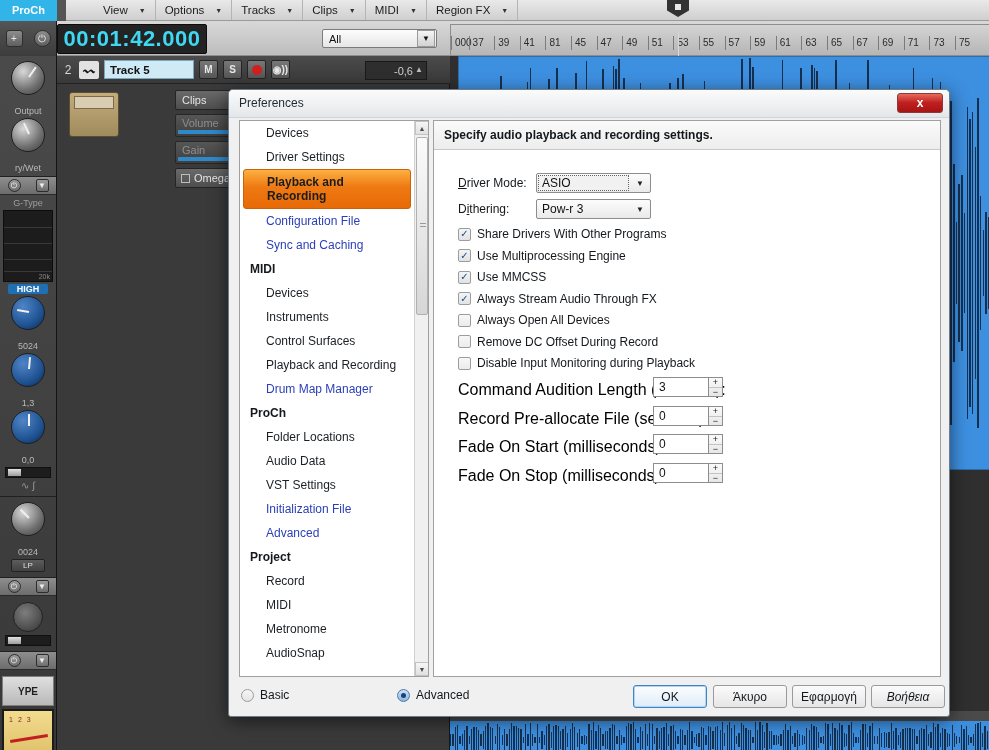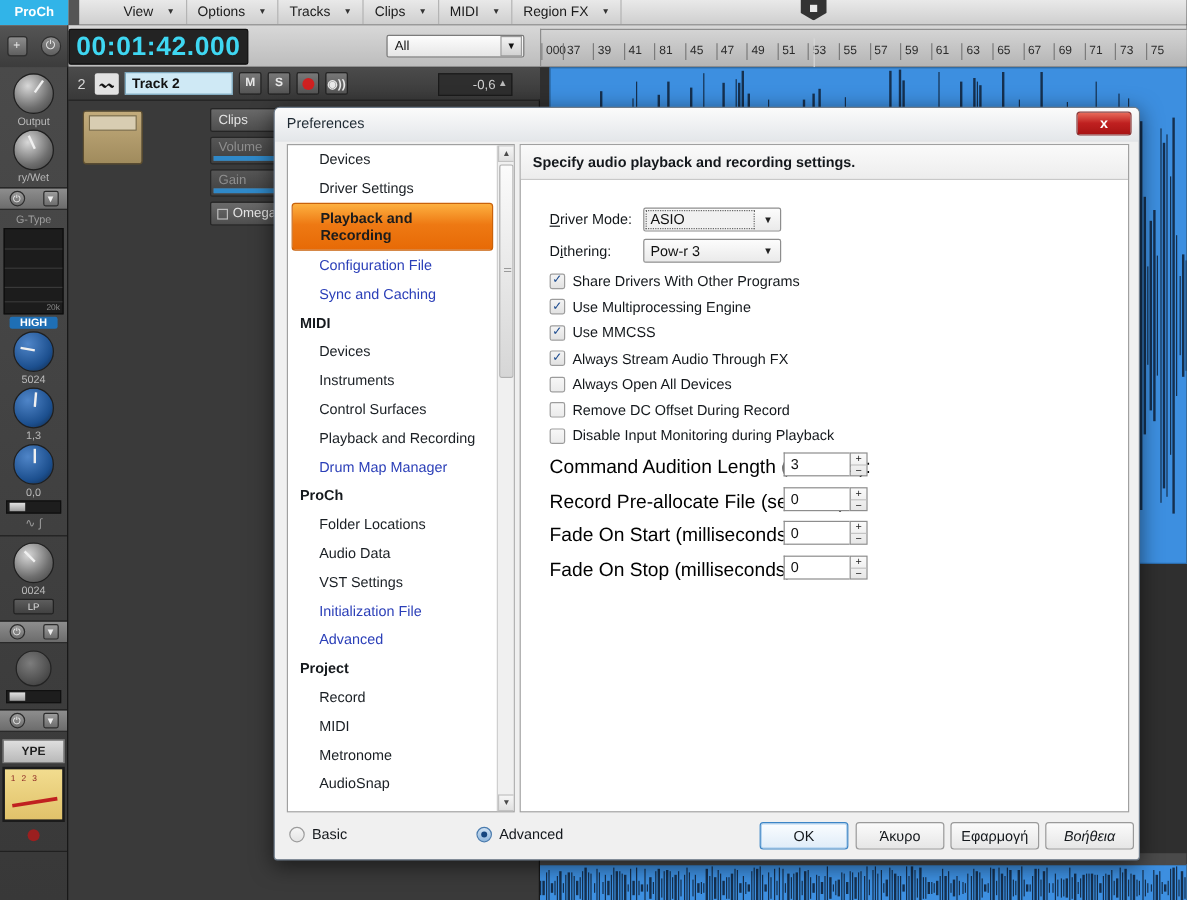--- a/index.html
+++ b/index.html
@@ -190,36 +190,36 @@
     background: radial-gradient(circle at 35% 30%, #d8d8d8, #6f6f6f 60%, #3c3c3c);
     border: 1px solid #1f1f1f; position: relative;
   }
   .ps-knob.blue {
     background: radial-gradient(circle at 35% 30%, #4f85c8, #1c4f8e 65%, #10223b);
   }
   .ps-knob i {
     position: absolute; left: 50%; top: 3px; width: 2px; height: 12px;
     background: #f0f0f0; transform-origin: 50% 100%; transform: rotate(35deg);
   }
-  .ps-label { text-align: center; font-size: 9px; color: #b9b9b9; margin-top: 1px; }
+  .ps-label { text-align: center; font-size: 9px; color: #b9b9b9; margin-top: 11px; }
   .ps-title { font-size: 9px; color: #9f9f9f; text-align: center; }
   .ps-tag {
     margin: 2px auto; width: 40px; text-align: center; font-size: 9px;
     color: #fff; background: #1f6fb5; border-radius: 2px; font-weight: bold;
   }
   .ps-darkbox { height: 72px; margin: 2px 3px; background: #1c1c1c; border: 1px solid #0d0d0d; position: relative; }
   .ps-darkbox .num { position: absolute; right: 2px; bottom: 1px; font-size: 7px; color: #8b8b8b; }
   .ps-darkbox .ln { position: absolute; left: 0; right: 0; height: 1px; background: #393939; }
   .ps-pill {
     margin: 2px auto; width: 34px; height: 13px; border-radius: 2px;
     background: linear-gradient(#5d5d5d,#414141); border: 1px solid #222;
     color: #ddd; font-size: 8px; display: flex; align-items: center; justify-content: center;
   }
   .ps-type {
-    margin: 3px 2px; height: 20px; background: linear-gradient(#dfdfdf,#b9b9b9);
+    margin: 3px 2px; height: 30px; background: linear-gradient(#dfdfdf,#b9b9b9);
     border: 1px solid #7e7e7e; color: #1e1e1e; font-size: 10px; font-weight: bold;
     display: flex; align-items: center; justify-content: center;
   }
   .ps-vu {
     margin: 3px 2px; height: 46px; background: linear-gradient(#f2dc8f,#e0c26a);
     border: 2px solid #1b1b1b; position: relative; overflow: hidden;
   }
   .ps-vu .needle { position: absolute; left: 6px; right: 4px; top: 26px; height: 3px; background: #c02020;
     transform: rotate(-9deg); }
   .ps-vu .sc { position: absolute; top: 5px; left: 5px; font-size: 7px; color: #8a2222; letter-spacing: 5px; }
@@ -535,21 +535,21 @@
       <div style="text-align:center;margin-top:3px;">
         <span style="display:inline-block;width:10px;height:10px;border-radius:50%;background:#9b1f1f;"></span>
       </div>
     </div>
   </div>
 
   <div class="track-panel">
     <div class="track-head">
       <span class="track-num">2</span>
       <span class="wave-ico">〰</span>
-      <span class="track-name">Track 2</span>
+      <span class="track-name">Track 5</span>
       <span class="msr-btn">M</span>
       <span class="msr-btn">S</span>
       <span class="msr-btn">
           <i class="rec-dot"></i>
         </span>
       <span class="msr-btn">◉))</span>
     </div>
     <div class="gain-box">
       <span>-0,6</span>
       <span class="spin">▲</span>

